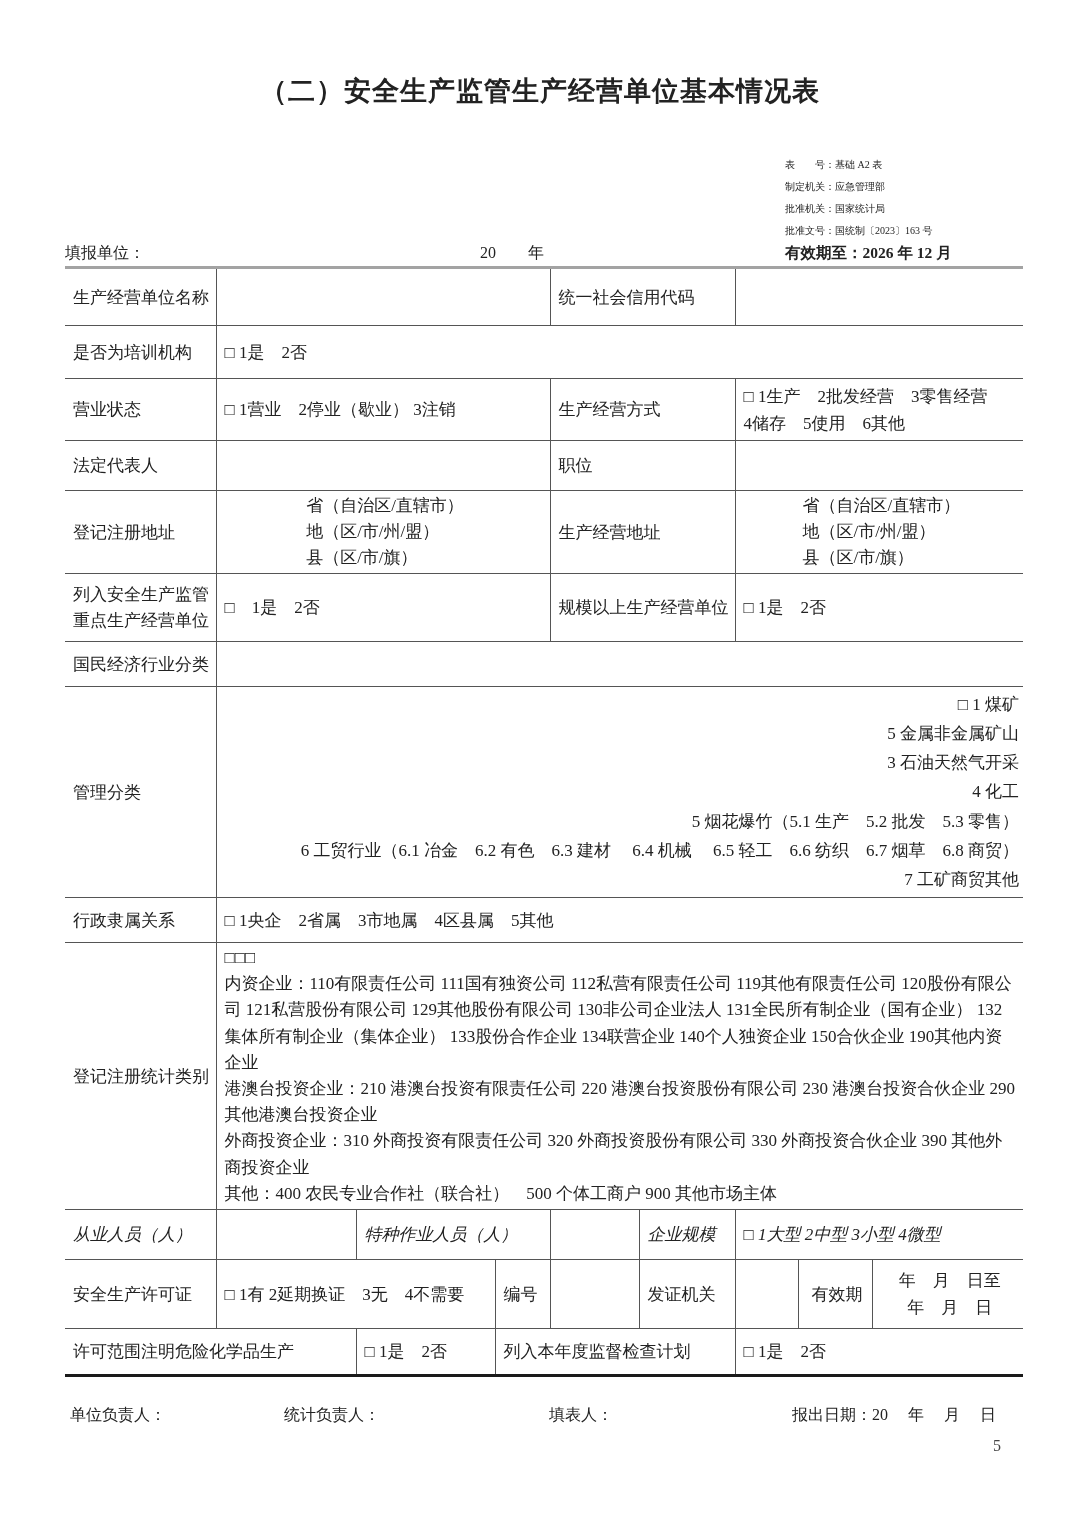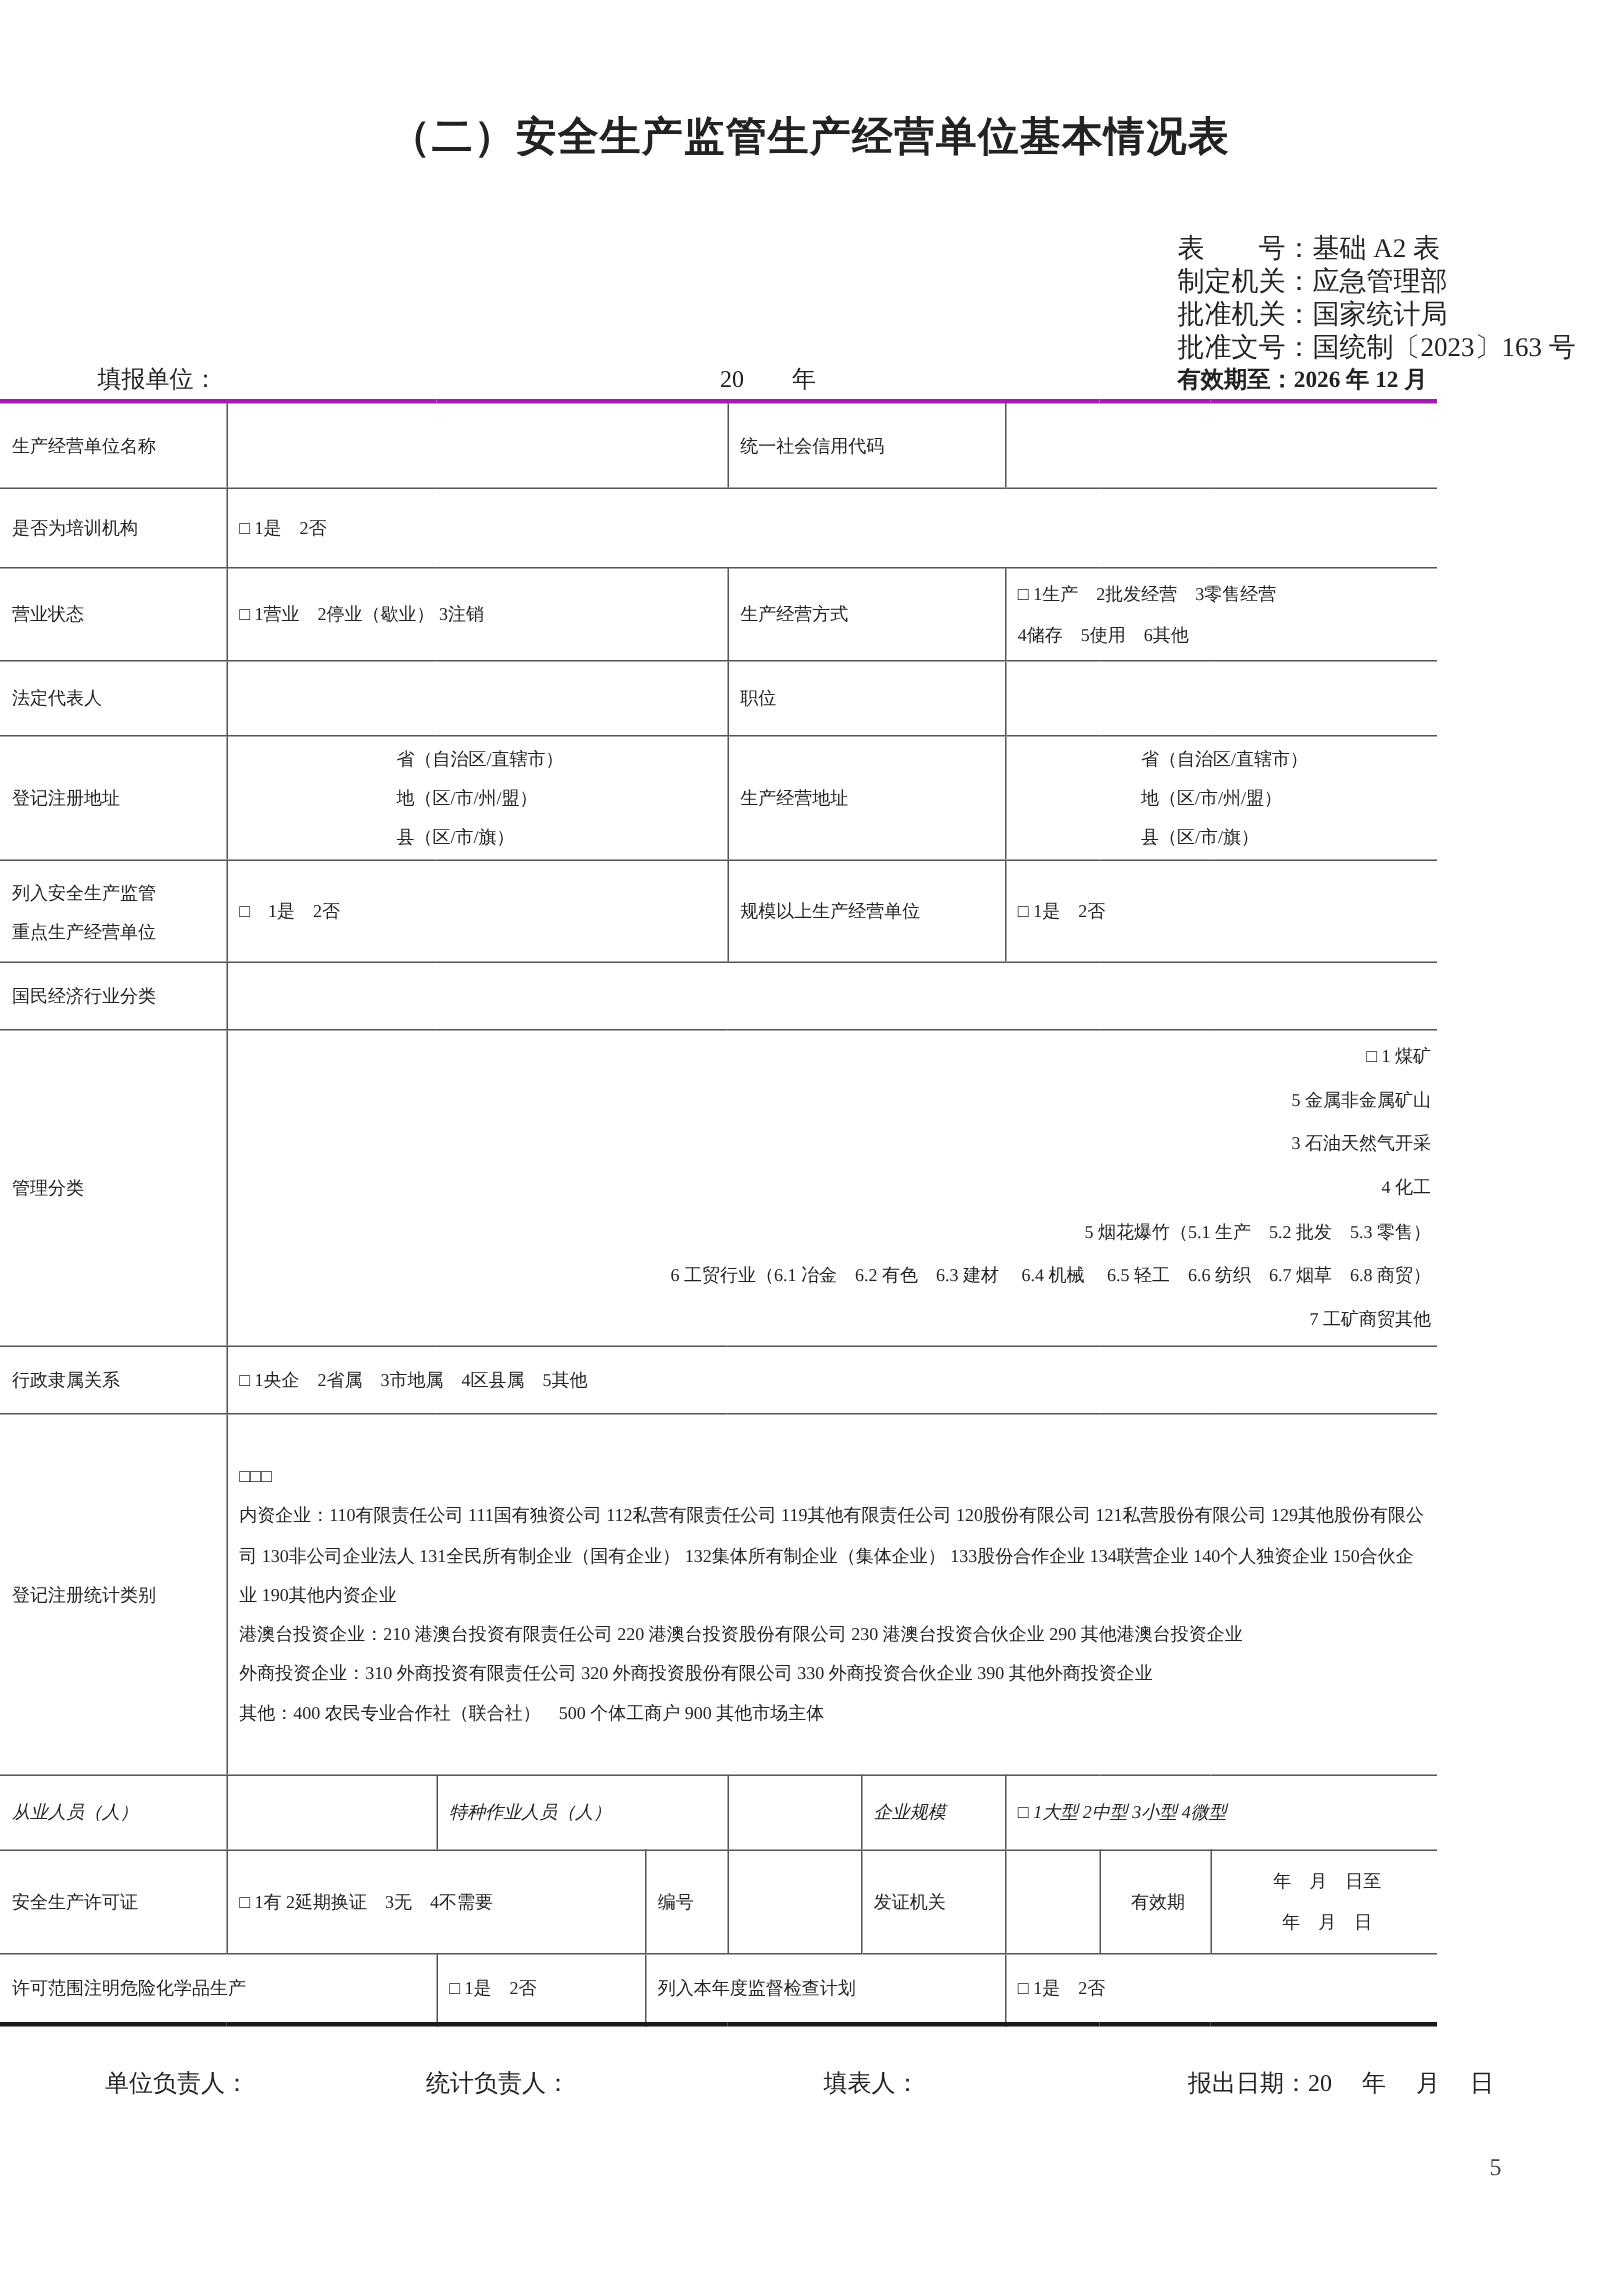--- a/index.html
+++ b/index.html
@@ -17,42 +17,43 @@
   .title{
     text-align:center;
     font-size:27px;
     font-weight:700;
     line-height:38px;
     letter-spacing:1px;
   }
   .meta{
     width:238px;
     margin:44px 57px 0 auto;
-    font-size:18px;
+    font-size:10px;
     line-height:22px;
     white-space:nowrap;
   }
   .fill-row{
     position:relative;
     margin-left:65px;
     width:958px;
     height:24px;
     font-size:16px;
   }
   .fill-label{position:absolute;left:0;bottom:2px;}
   .fill-year{position:absolute;left:415px;bottom:2px;}
   .fill-validity{position:absolute;left:720px;bottom:2px;font-size:15.5px;white-space:nowrap;font-weight:bold;}
 
   table.form{
     border-collapse:collapse;
     table-layout:fixed;
     width:958px;
-    border-top:3px solid #a21caf;
+    margin-left:65px;
+    border-top:3px solid #a3a3a3;
     border-bottom:3px solid #1a1a1a;
-    font-size:12px;
+    font-size:17px;
   }
   table.form td{
     border-top:1px solid #555555;
     border-bottom:1px solid #555555;
     border-left:1px solid #555555;
     padding:2px 4px 2px 8px;
     vertical-align:middle;
     overflow:hidden;
   }
   table.form td:first-child{border-left:none;}

